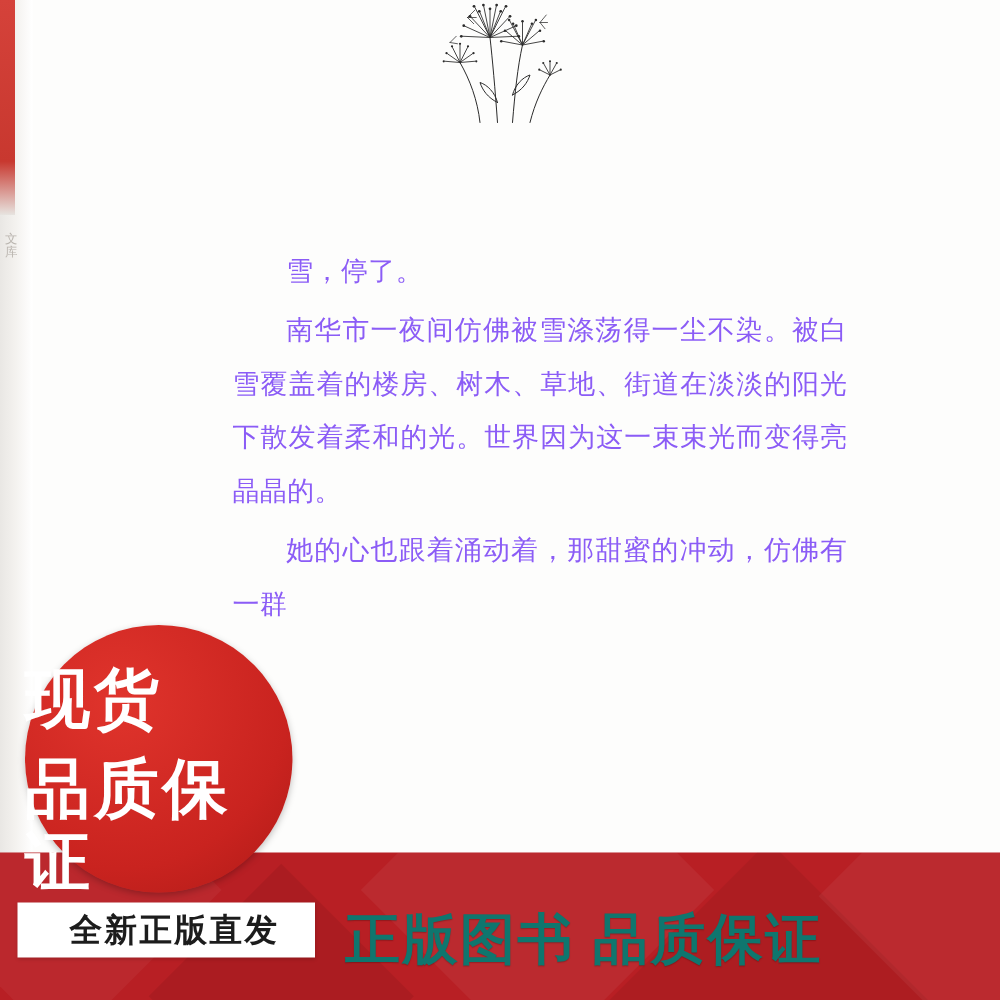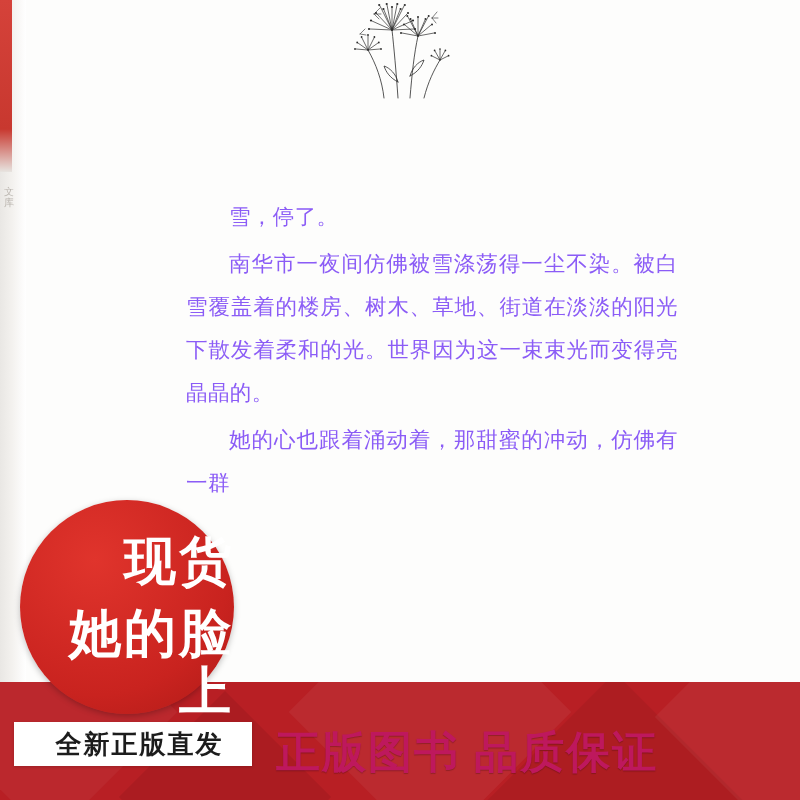--- a/index.html
+++ b/index.html
@@ -104,21 +104,21 @@
   .promo-band .f5 { left: 690px; top: -50px; width: 170px; height: 170px; background: rgba(255,255,255,0.05); }
 
   .promo-slogan {
     position: absolute;
     left: 276px;
     bottom: 22px;
     font-family: "Liberation Sans", sans-serif;
     font-weight: bold;
     font-size: 44px;
     line-height: 52px;
-    color: #be185d;
+    color: #0f766e;
     letter-spacing: 2px;
     white-space: nowrap;
     text-shadow: 0 1px 1px rgba(0,0,0,0.22);
   }
 
   
   .promo-circle {
     position: absolute;
     left: 20px;
     bottom: 86px;
@@ -126,22 +126,22 @@
     height: 214px;
     border-radius: 50%;
     background: radial-gradient(circle at 35% 28%, #e0342c 0%, #c9231f 65%, #ae1a17 100%);
     box-shadow: 0 2px 6px rgba(0,0,0,0.25);
   }
   .promo-circle .line1,
   .promo-circle .line2 {
     position: absolute;
     left: 0;
     width: 214px;
-    text-align: right;
-    font-family: Liberation Sans, sans-serif;
+    text-align: left;
+    font-family: Liberation Serif, serif;
     font-weight: bold;
     color: #ffffff;
     letter-spacing: 3px;
   }
   .promo-circle .line1 { top: 32px; font-size: 52px; line-height: 58px; }
   .promo-circle .line2 { top: 104px; font-size: 52px; line-height: 58px; }
 
   
   .promo-ribbon {
     position: absolute;
@@ -307,20 +307,20 @@
     <span class="facet f2"></span>
     <span class="facet f3"></span>
     <span class="facet f4"></span>
     <span class="facet f5"></span>
   </div>
 
   <div class="promo-slogan">正版图书 品质保证</div>
 
   <div class="promo-circle">
     <div class="line1">现货</div>
-    <div class="line2">她的脸上</div>
+    <div class="line2">品质保证</div>
   </div>
 
   <div class="promo-ribbon">
     <span>全新正版直发</span>
   </div>
 
 </div>
 
 </body></html>

